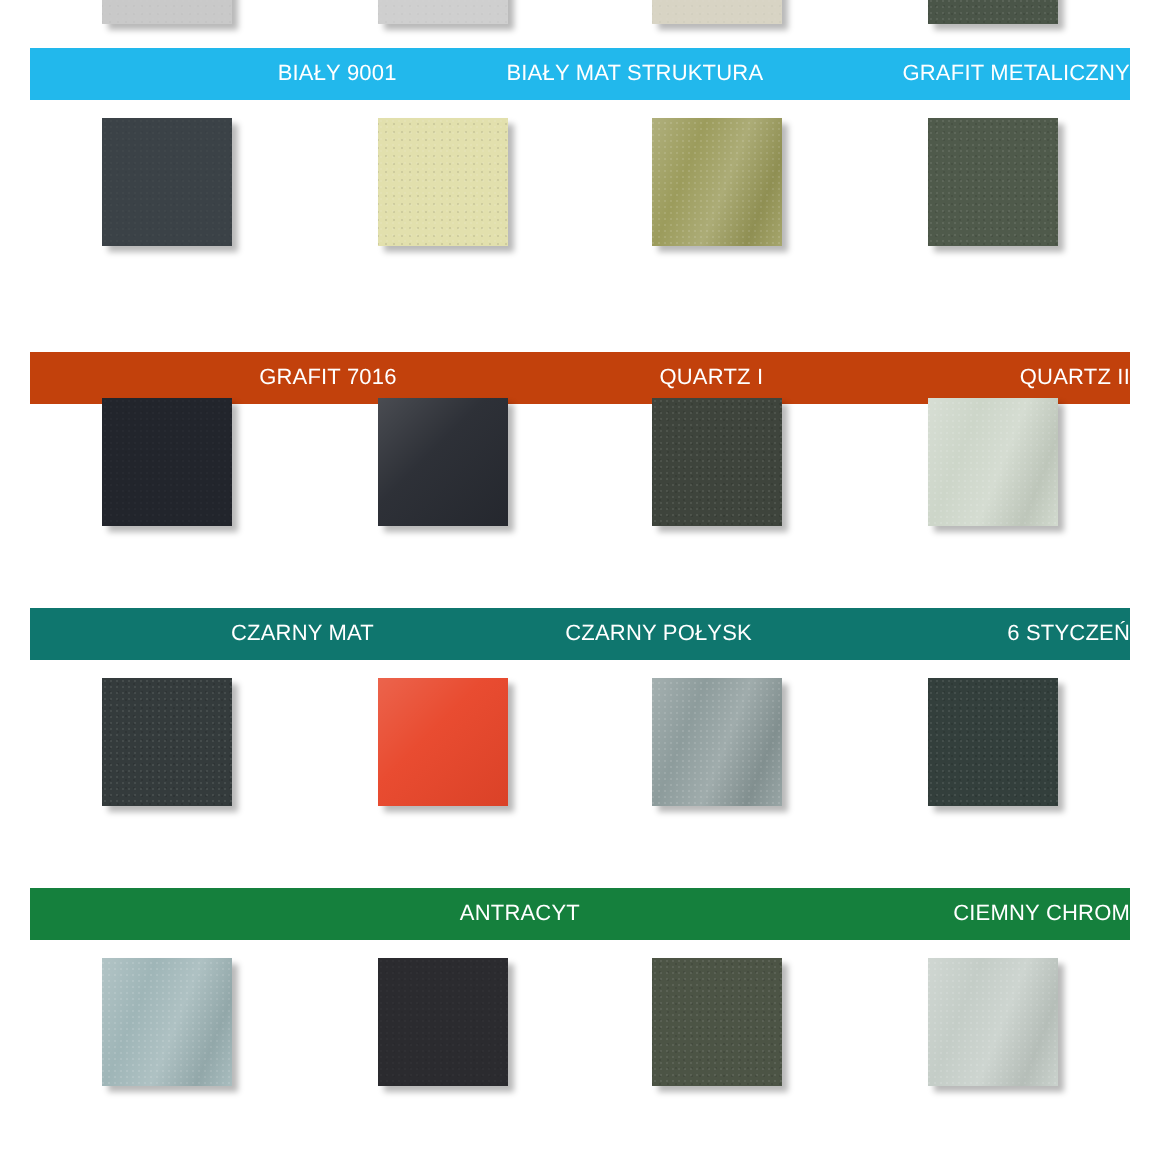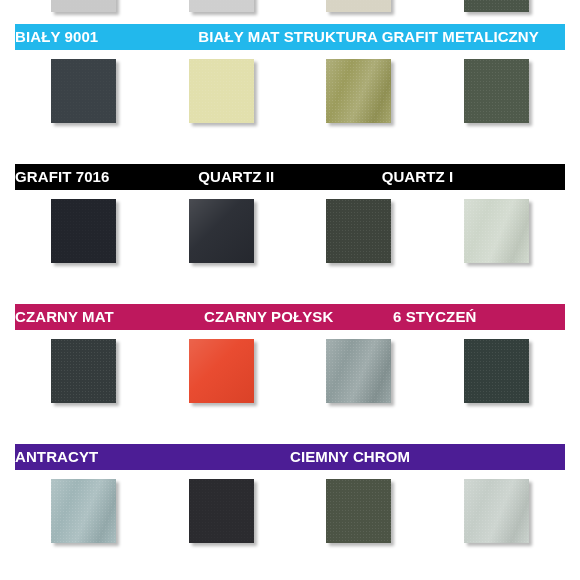--- a/index.html
+++ b/index.html
@@ -30,24 +30,24 @@
     left: 15px;
     width: 550px;
     height: 26px;
     background: #22b8ec;
     display: flex;
     align-items: center;
   }
 
   .label-cell {
     flex: 1 1 25%;
-    text-align: left;
+    text-align: right;
     color: #ffffff;
-    font-size: 15px;
-    font-weight: bold;
+    font-size: 11px;
+    font-weight: normal;
     letter-spacing: 0.1px;
     line-height: 26px;
     white-space: nowrap;
     overflow: hidden;
     font-family: "Liberation Sans", sans-serif;
   }
 
   
   .swatch-row {
     position: absolute;
@@ -146,59 +146,59 @@
       <div class="swatch-cell">
         <div class="swatch structure" style="background: rgb(226, 224, 173);"></div>
       </div>
       <div class="swatch-cell">
         <div class="swatch metallic" style="background: rgb(154, 154, 89);"></div>
       </div>
       <div class="swatch-cell">
         <div class="swatch structure" style="background: rgb(79, 90, 75);"></div>
       </div>
     </div>
-    <div class="label-bar" style="top: 164px; background: #000000;">
+    <div class="label-bar" style="top: 176px; background: #c2410c;">
       <div class="label-cell">GRAFIT 7016</div>
+      <div class="label-cell">QUARTZ I</div>
       <div class="label-cell">QUARTZ II</div>
-      <div class="label-cell">QUARTZ I</div>
     </div>
     <div class="swatch-row" style="top: 199px;">
       <div class="swatch-cell">
         <div class="swatch flat" style="background: rgb(34, 37, 44);"></div>
       </div>
       <div class="swatch-cell">
         <div class="swatch gloss" style="background: rgb(39, 42, 49);"></div>
       </div>
       <div class="swatch-cell">
         <div class="swatch structure" style="background: rgb(62, 68, 60);"></div>
       </div>
       <div class="swatch-cell">
         <div class="swatch metallic" style="background: rgb(204, 213, 200);"></div>
       </div>
     </div>
-    <div class="label-bar" style="top: 304px; background: #be185d; gap: 17px;">
+    <div class="label-bar" style="top: 304px; background: #0f766e; gap: 17px;">
       <div class="label-cell">CZARNY MAT</div>
       <div class="label-cell">CZARNY POŁYSK</div>
       <div class="label-cell">6 STYCZEŃ</div>
     </div>
     <div class="swatch-row" style="top: 339px;">
       <div class="swatch-cell">
         <div class="swatch structure" style="background: rgb(52, 59, 60);"></div>
       </div>
       <div class="swatch-cell">
         <div class="swatch gloss" style="background: rgb(232, 70, 42);"></div>
       </div>
       <div class="swatch-cell">
         <div class="swatch metallic" style="background: rgb(139, 154, 154);"></div>
       </div>
       <div class="swatch-cell">
         <div class="swatch structure" style="background: rgb(51, 63, 60);"></div>
       </div>
     </div>
-    <div class="label-bar" style="top: 444px; background: #4c1d95;">
+    <div class="label-bar" style="top: 444px; background: #15803d;">
       <div class="label-cell">ANTRACYT</div>
       <div class="label-cell">CIEMNY CHROM</div>
     </div>
     <div class="swatch-row" style="top: 479px;">
       <div class="swatch-cell">
         <div class="swatch metallic" style="background: rgb(157, 180, 182);"></div>
       </div>
       <div class="swatch-cell">
         <div class="swatch flat" style="background: rgb(43, 43, 47);"></div>
       </div>

